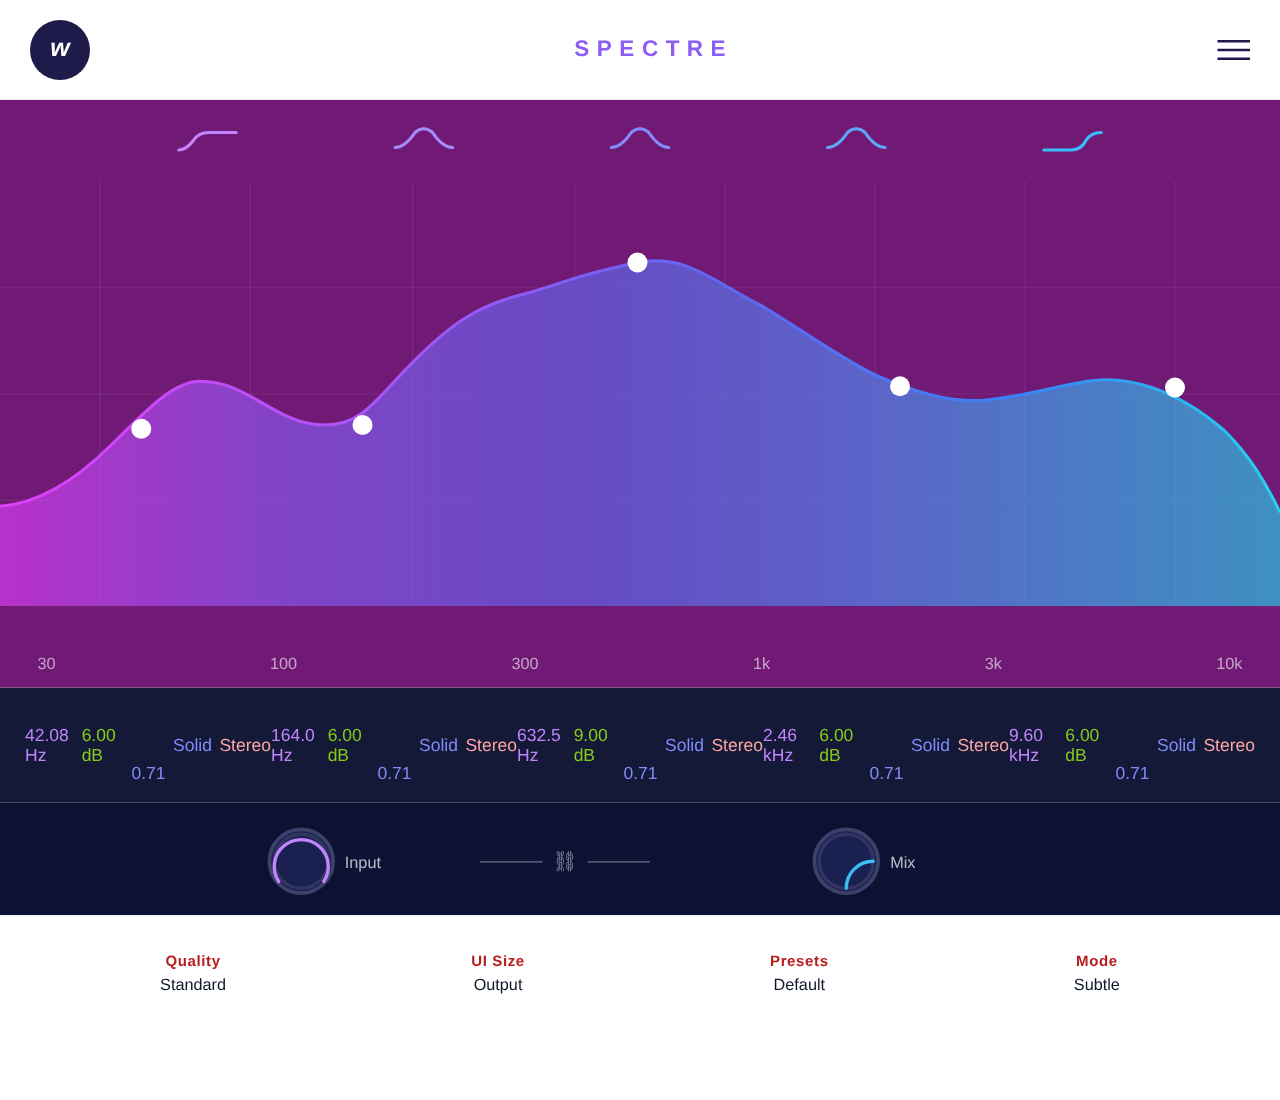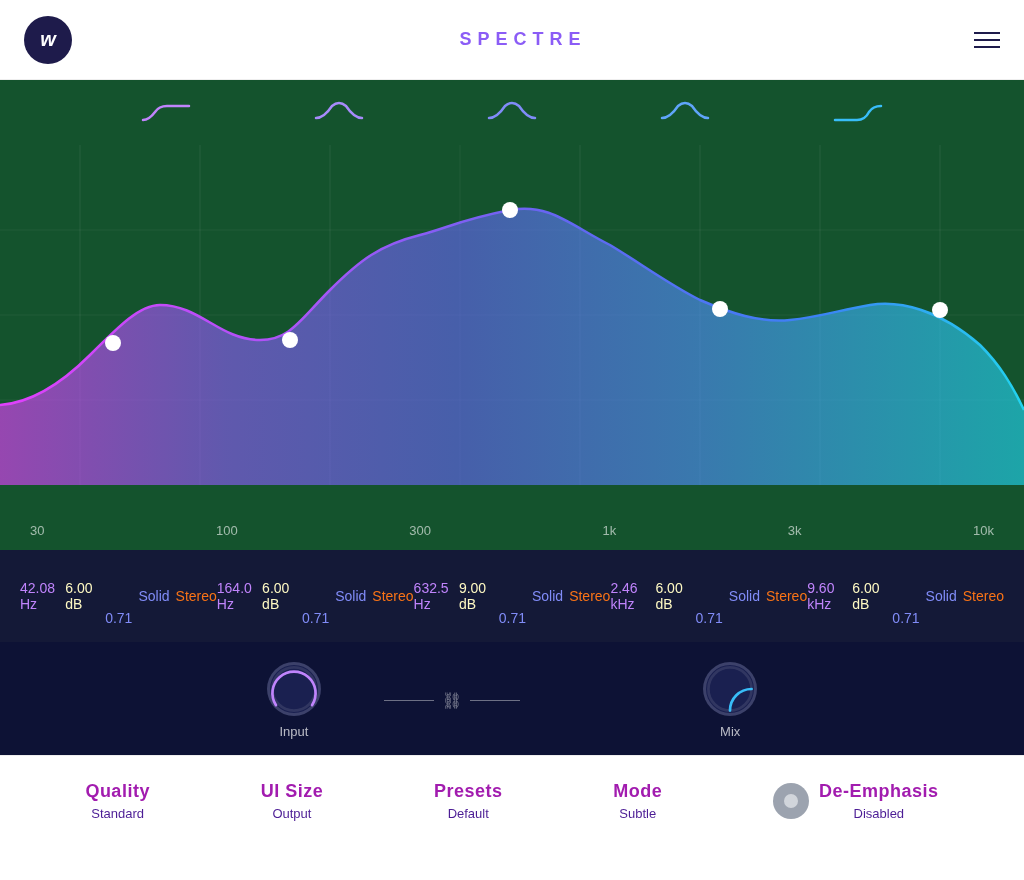--- a/index.html
+++ b/index.html
@@ -51,21 +51,21 @@
       display: block;
       width: 26px;
       height: 2px;
       background: #1e1b4b;
     }
 
     
     .eq-section {
       width: 100%;
       height: 470px;
-      background: #14532d;
+      background: #701a75;
       position: relative;
       overflow: hidden;
     }
 
     
     .filter-icons {
       display: flex;
       justify-content: space-around;
       padding: 18px 80px 0;
       position: absolute;
@@ -123,38 +123,38 @@
       flex-direction: row;
       align-items: center;
       gap: 6px;
       flex: 1;
     }
     .band-value {
       font-size: 14px;
       font-weight: 500;
     }
     .band-value.freq { color: #c084fc; }
-    .band-value.gain { color: #fef9c3; }
+    .band-value.gain { color: #84cc16; }
     .band-value.q { color: #818cf8; margin-top: 44px; }
     .band-value.type { color: #818cf8; }
-    .band-value.channel { color: #f97316; }
+    .band-value.channel { color: #fca5a5; }
 
     
     .knobs-section {
       width: 100%;
       background: #0d1235;
       padding: 20px 0 16px;
       display: flex;
       align-items: center;
       justify-content: center;
       gap: 0;
     }
     .knob-group {
       display: flex;
-      flex-direction: column;
+      flex-direction: row;
       align-items: center;
       gap: 8px;
       width: 160px;
     }
     .knob {
       width: 54px;
       height: 54px;
       border-radius: 50%;
       border: 3px solid rgba(255,255,255,0.15);
       position: relative;
@@ -200,28 +200,28 @@
       padding: 0 30px;
     }
     .bottom-item {
       display: flex;
       flex-direction: column;
       align-items: center;
       gap: 4px;
       cursor: pointer;
     }
     .bottom-item-label {
-      font-size: 18px;
+      font-size: 12px;
       font-weight: 600;
-      color: #a21caf;
+      color: #b91c1c;
       letter-spacing: 0.5px;
     }
     .bottom-item-value {
       font-size: 13px;
-      color: #4c1d95;
+      color: #0f172a;
     }
     .de-emphasis-group {
       display: flex;
       align-items: center;
       gap: 10px;
     }
     .toggle-btn {
       width: 36px;
       height: 36px;
       border-radius: 50%;
@@ -460,23 +460,14 @@
   <div class="bottom-item">
     <span class="bottom-item-label">Presets</span>
     <span class="bottom-item-value">Default</span>
   </div>
 
   <div class="bottom-item">
     <span class="bottom-item-label">Mode</span>
     <span class="bottom-item-value">Subtle</span>
   </div>
 
-  <div class="de-emphasis-group">
-    <div class="toggle-btn">
-      <div class="toggle-dot"></div>
-    </div>
-    <div class="bottom-item">
-      <span class="bottom-item-label">De-Emphasis</span>
-      <span class="bottom-item-value">Disabled</span>
-    </div>
-  </div>
 
 </div>
 
 </body></html>

